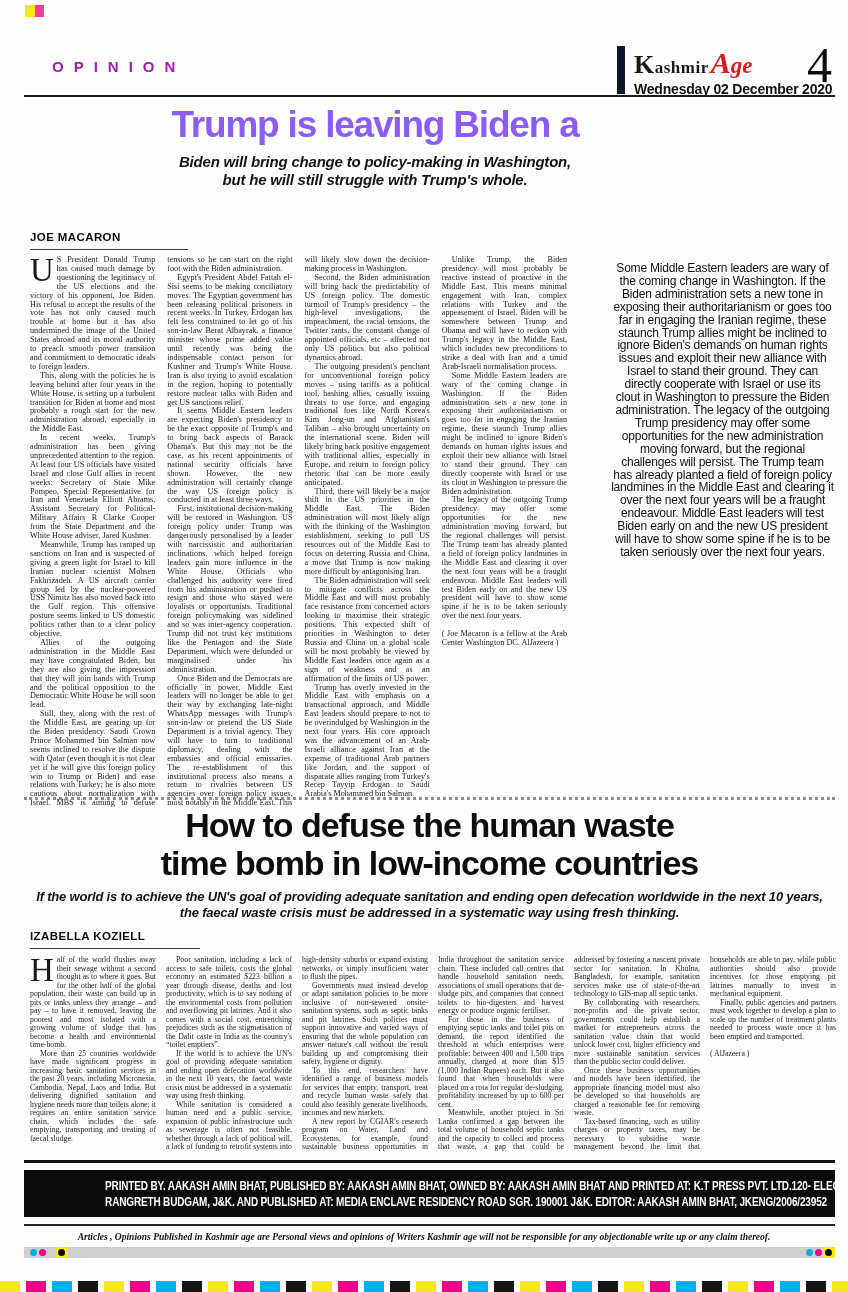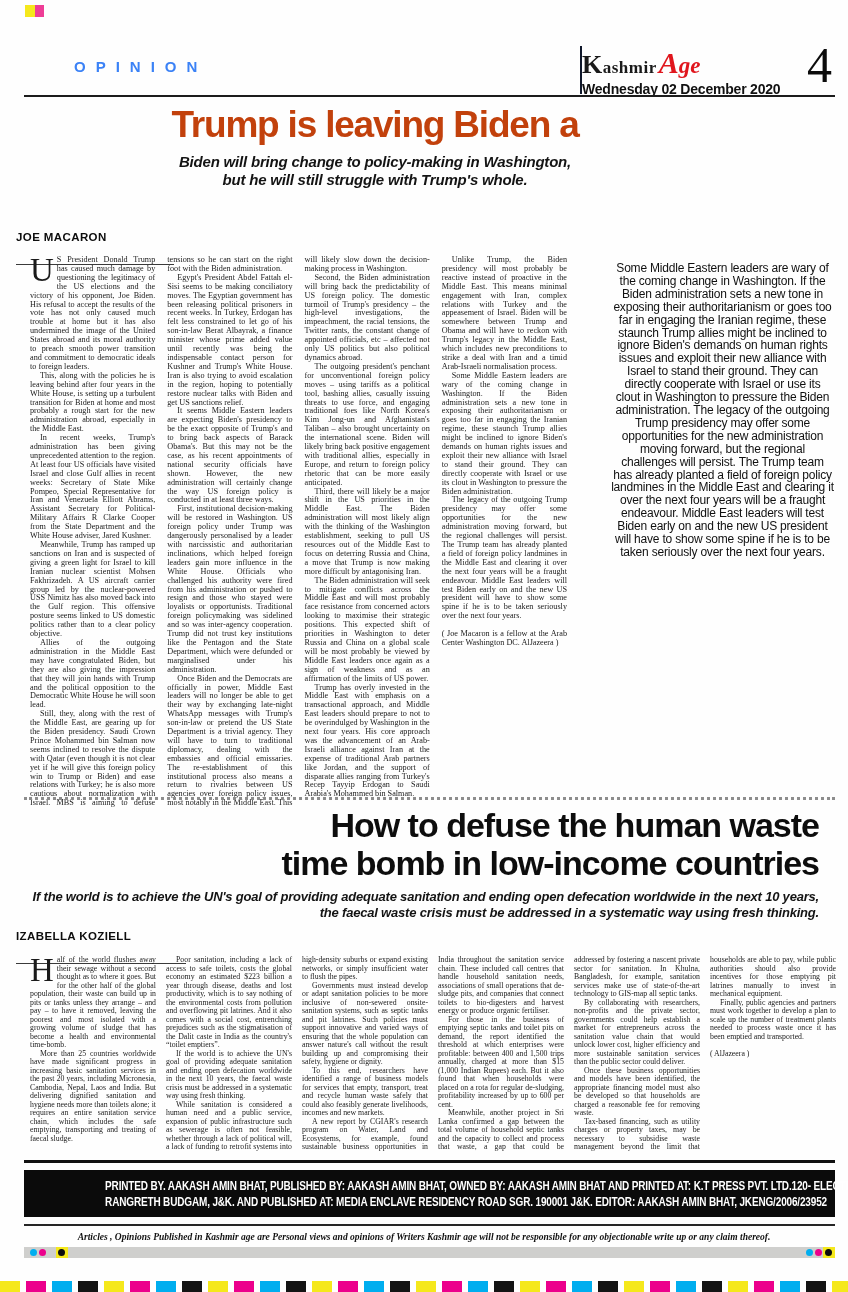--- a/index.html
+++ b/index.html
@@ -4,51 +4,51 @@
 <style>
   html,body{margin:0;padding:0;background:#e9e9e9;}
   .page{position:relative;width:848px;height:1292px;background:#fefefe;overflow:hidden;
         font-family:"Liberation Serif",serif;color:#1a1a1a;margin:0 auto;}
   
   .mark{position:absolute;top:5px;}
   .mark-y{left:25px;width:10px;height:12px;background:#f5e81c;}
   .mark-m{left:35px;width:9px;height:12px;background:#ee3d96;}
   
   .section-label{position:absolute;left:52px;top:58px;font:700 15px "Liberation Sans",sans-serif;
-        letter-spacing:10px;color:#3b82f6;margin-left:22px;}
-  .mast{position:absolute;left:580px;top:46px;height:48px;border-left:2px solid #0f172a;}
+        letter-spacing:10px;color:#a21caf;}
+  .mast{position:absolute;left:617px;top:46px;height:48px;border-left:8px solid #0f172a;padding-left:9px;}
   .logo{white-space:nowrap;line-height:22px;}
   .logo-black{display:inline-block;font:700 17px "Liberation Serif",serif;letter-spacing:.5px;}
   .logo-black::first-letter{font-size:26px;}
   .logo-red{display:inline-block;font:700 italic 23px "Liberation Serif",serif;color:#e0161d;margin-left:2px;}
   .logo-red::first-letter{font-size:30px;}
   .mast-date{font:600 14px "Liberation Sans",sans-serif;letter-spacing:-.2px;margin-top:1px;color:#111;}
   .pageno{position:absolute;right:16px;top:40px;font:400 50px/50px "Liberation Serif",serif;color:#0c0c0c;}
   .header-rule{position:absolute;left:24px;right:13px;top:95px;border-top:2px solid #1c1c1c;}
   
   .a1-head{position:absolute;left:30px;top:104px;width:690px;text-align:center;}
-  .a1-head h1{margin:0;font:700 37px/41px "Liberation Sans",sans-serif;letter-spacing:-1.2px;color:#c2410c;}
+  .a1-head h1{margin:0;font:700 37px/41px "Liberation Sans",sans-serif;letter-spacing:-1.2px;color:#8b5cf6;}
   .a1-sub{margin-top:8px;font:italic 700 15px/18px "Liberation Sans",sans-serif;letter-spacing:-.2px;color:#141414;}
-  .byline{position:absolute;left:16px;font:700 11.5px "Liberation Sans",sans-serif;letter-spacing:.4px;
-        border-bottom:1.5px solid #3a3a3a;padding-bottom:21px;color:#0d0d0d;}
+  .byline{position:absolute;left:30px;font:700 11.5px "Liberation Sans",sans-serif;letter-spacing:.4px;
+        border-bottom:1.5px solid #3a3a3a;padding-bottom:6px;color:#0d0d0d;}
   .byline1{top:231px;width:158px;}
   
   .body1{position:absolute;left:30px;top:256px;width:806px;display:flex;}
   .cols{text-align:justify;column-fill:auto;overflow:hidden;-webkit-hyphens:auto;hyphens:auto;}
   .cols p{margin:0;text-indent:10px;}
   .cols p.lead{text-indent:0;}
   .cols1{width:537px;height:556px;column-count:4;column-gap:12px;font-size:8.2px;line-height:8.9px;}
   .dropcap{float:left;font-size:33px;line-height:26px;padding:1px 3px 0 0;font-weight:400;}
   .citation{text-indent:0 !important;margin-top:9px !important;}
   .pullquote{margin-left:44px;width:223px;padding-top:6px;font:400 12px/12.9px "Liberation Sans",sans-serif;
         text-align:center;letter-spacing:-.2px;color:#101010;}
   
   .divider-dotted{position:absolute;left:24px;right:13px;top:797px;border-top:3px dotted #8d8d8d;}
   
-  .a2-head{position:absolute;left:8px;top:806px;width:811px;text-align:right;}
+  .a2-head{position:absolute;left:24px;top:806px;width:811px;text-align:center;}
   .a2-head h2{margin:0;font:700 34px/38px "Liberation Sans",sans-serif;letter-spacing:-1px;color:#0d0d0d;}
   .a2-sub{margin-top:7px;font:italic 700 13px/15.5px "Liberation Sans",sans-serif;letter-spacing:-.2px;color:#141414;}
   .byline2{top:930px;width:170px;}
   .cols2{position:absolute;left:30px;top:956px;width:806px;height:202px;column-count:6;column-gap:10px;
         font-size:7.8px;line-height:8.5px;}
   
   .footer-rule{position:absolute;left:24px;right:13px;top:1160px;border-top:3.5px solid #111;}
   .imprint-bar{position:absolute;left:24px;right:13px;top:1170px;height:47px;background:#0b0b0b;color:#fff;
         display:flex;flex-direction:column;justify-content:center;text-align:center;gap:2px;}
   .imprint-line{font:700 12.5px "Liberation Sans",sans-serif;white-space:nowrap;letter-spacing:-.2px;

